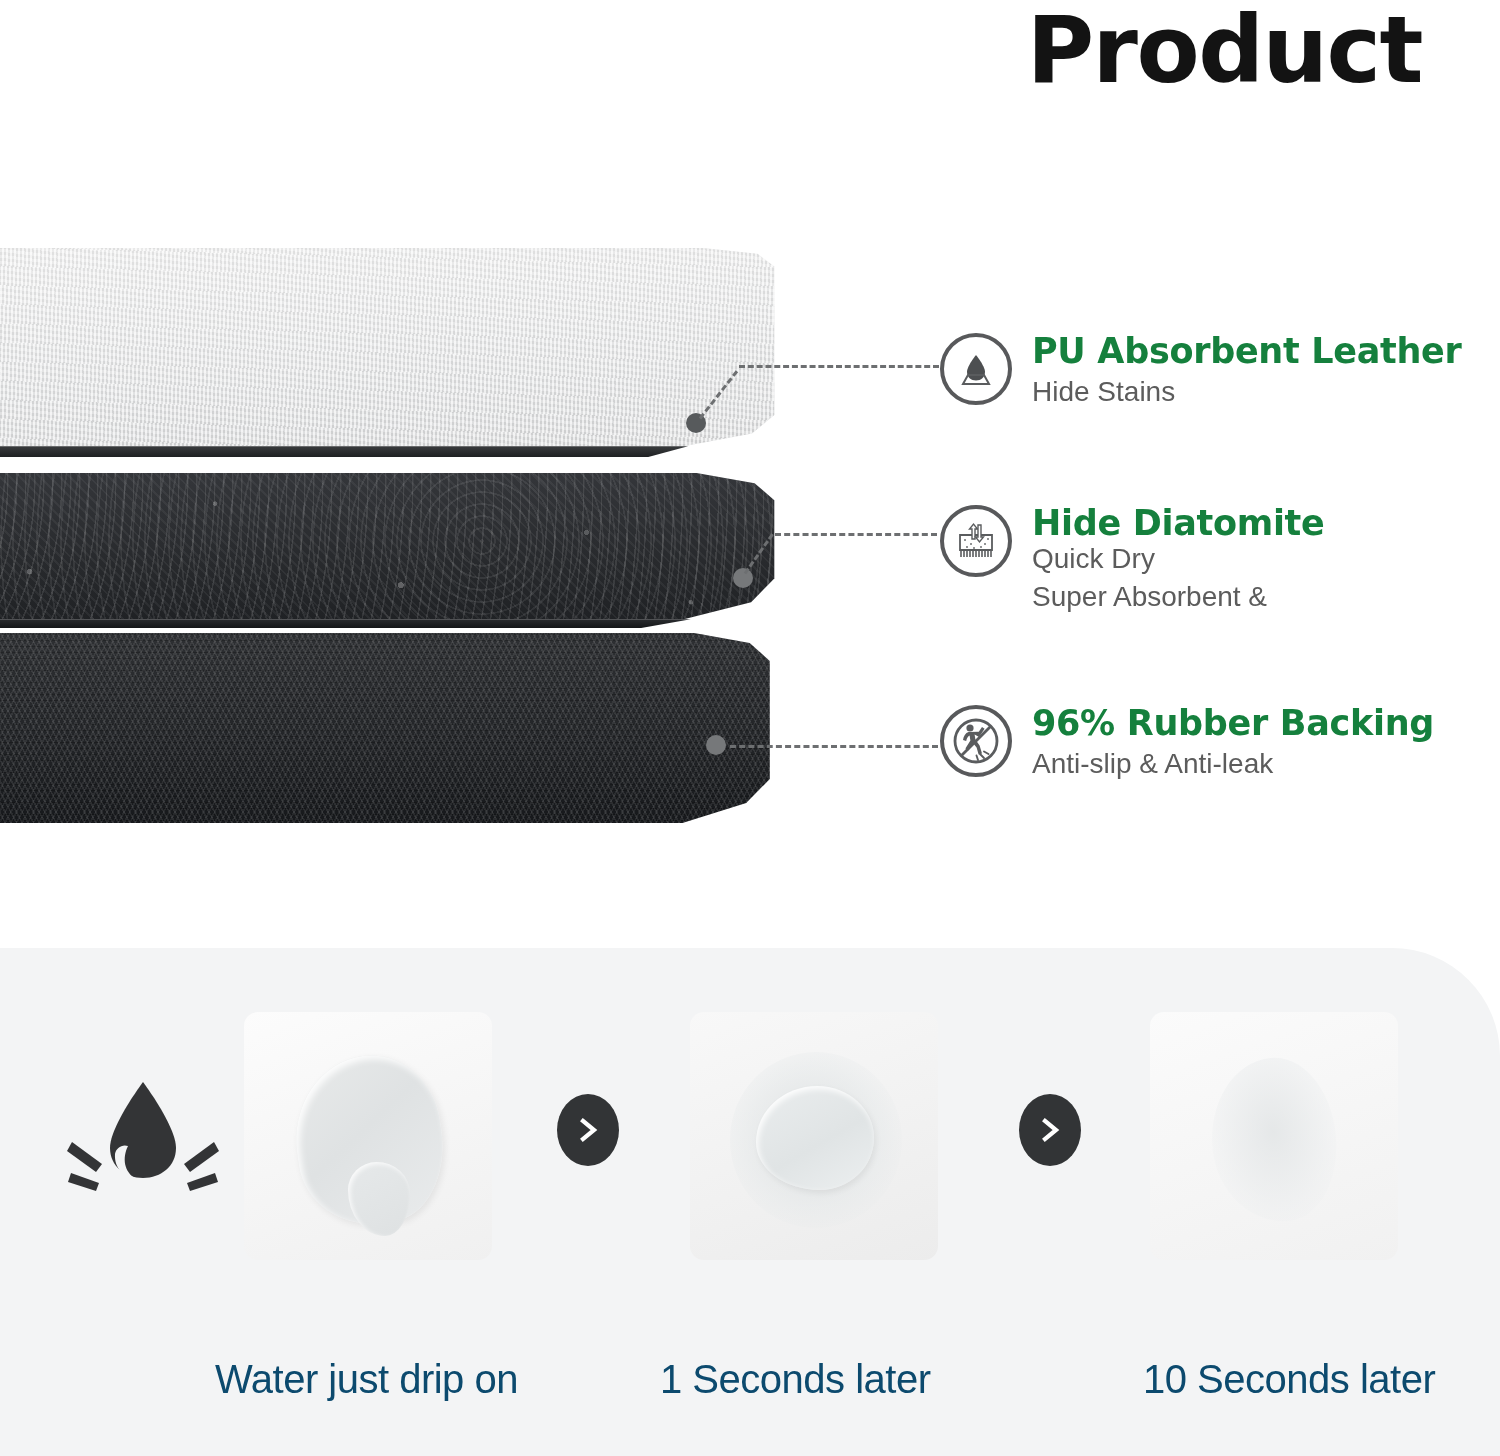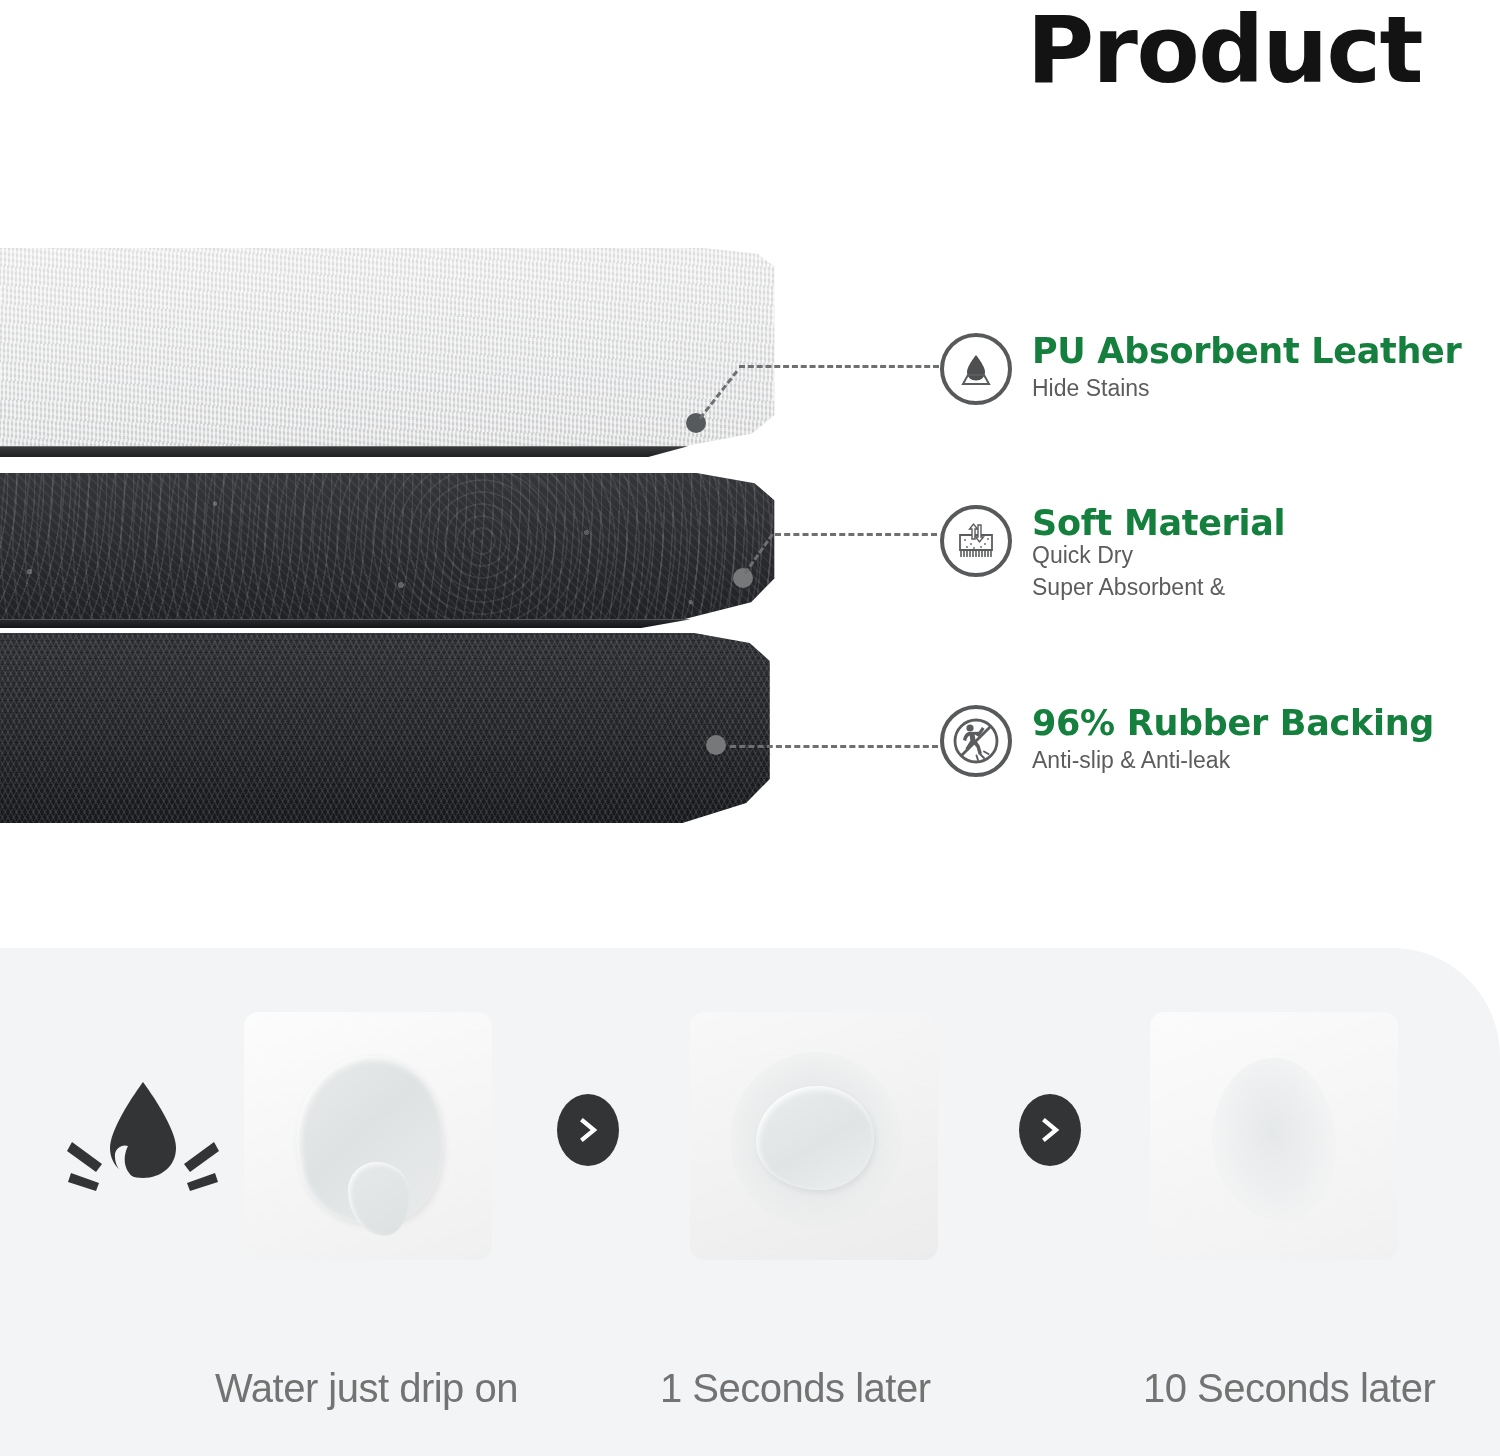--- a/index.html
+++ b/index.html
@@ -170,21 +170,21 @@
   .feature-title {
     font-family: "DejaVu Sans", sans-serif;
     font-size: 35px;
     font-weight: 700;
     color: #15803d;
     letter-spacing: -0.3px;
     line-height: 1.05;
     white-space: nowrap;
   }
   .feature-sub {
-    font-size: 23px;
+    font-size: 28px;
     font-weight: 400;
     color: #5c5c5c;
     line-height: 1.2;
     margin-top: 5px;
     white-space: nowrap;
   }
 
   
   .demo-panel {
     position: absolute;
@@ -281,23 +281,23 @@
     background: #323436;
     display: flex;
     align-items: center;
     justify-content: center;
   }
   .arrow-1 { left: 557px; }
   .arrow-2 { left: 1019px; }
 
   .demo-caption {
     position: absolute;
-    top: 366px;
+    top: 357px;
     font-size: 40px;
-    color: #737373;
+    color: #0c4a6e;
     font-family: "Liberation Sans", sans-serif;
     letter-spacing: -0.5px;
     white-space: nowrap;
   }
   .cap-1 { left: 215px; }
   .cap-2 { left: 660px; }
   .cap-3 { left: 1104px; margin-left: 39px; }
 </style>
 </head>
 <body>
@@ -373,21 +373,21 @@
           <line x1="30" y1="33" x2="30" y2="40"></line>
         <line x1="33" y1="33" x2="33" y2="40"></line>
           <line x1="36" y1="33" x2="36" y2="40"></line>
         <line x1="39" y1="33" x2="39" y2="40"></line>
       </g>
       <path d="M20 22 L20 12 L17.5 12 L21.5 7 L25.5 12 L23 12 L23 22 Z" fill="#fff" stroke="#5a5c5e" stroke-width="1.4"></path>
       <path d="M26 8 L26 20 L23.5 20 L27.5 25 L31.5 20 L29 20 L29 8 Z" fill="#fff" stroke="#5a5c5e" stroke-width="1.4"></path>
     </svg>
   </div>
   <div class="feature-text">
-    <div class="feature-title">Soft Material</div>
+    <div class="feature-title">Hide Diatomite</div>
     <div class="feature-sub" style="margin-top:0;">Quick Dry</div>
     <div class="feature-sub">Super Absorbent &amp;</div>
   </div>
 </div>
 
 <div class="feature" style="left:940px; top:703px;">
   <div class="feature-icon">
     <svg width="52" height="52" viewBox="0 0 52 52" aria-hidden="true">
       <g fill="#5a5c5e">
         <circle cx="20" cy="13" r="3.6"></circle>

